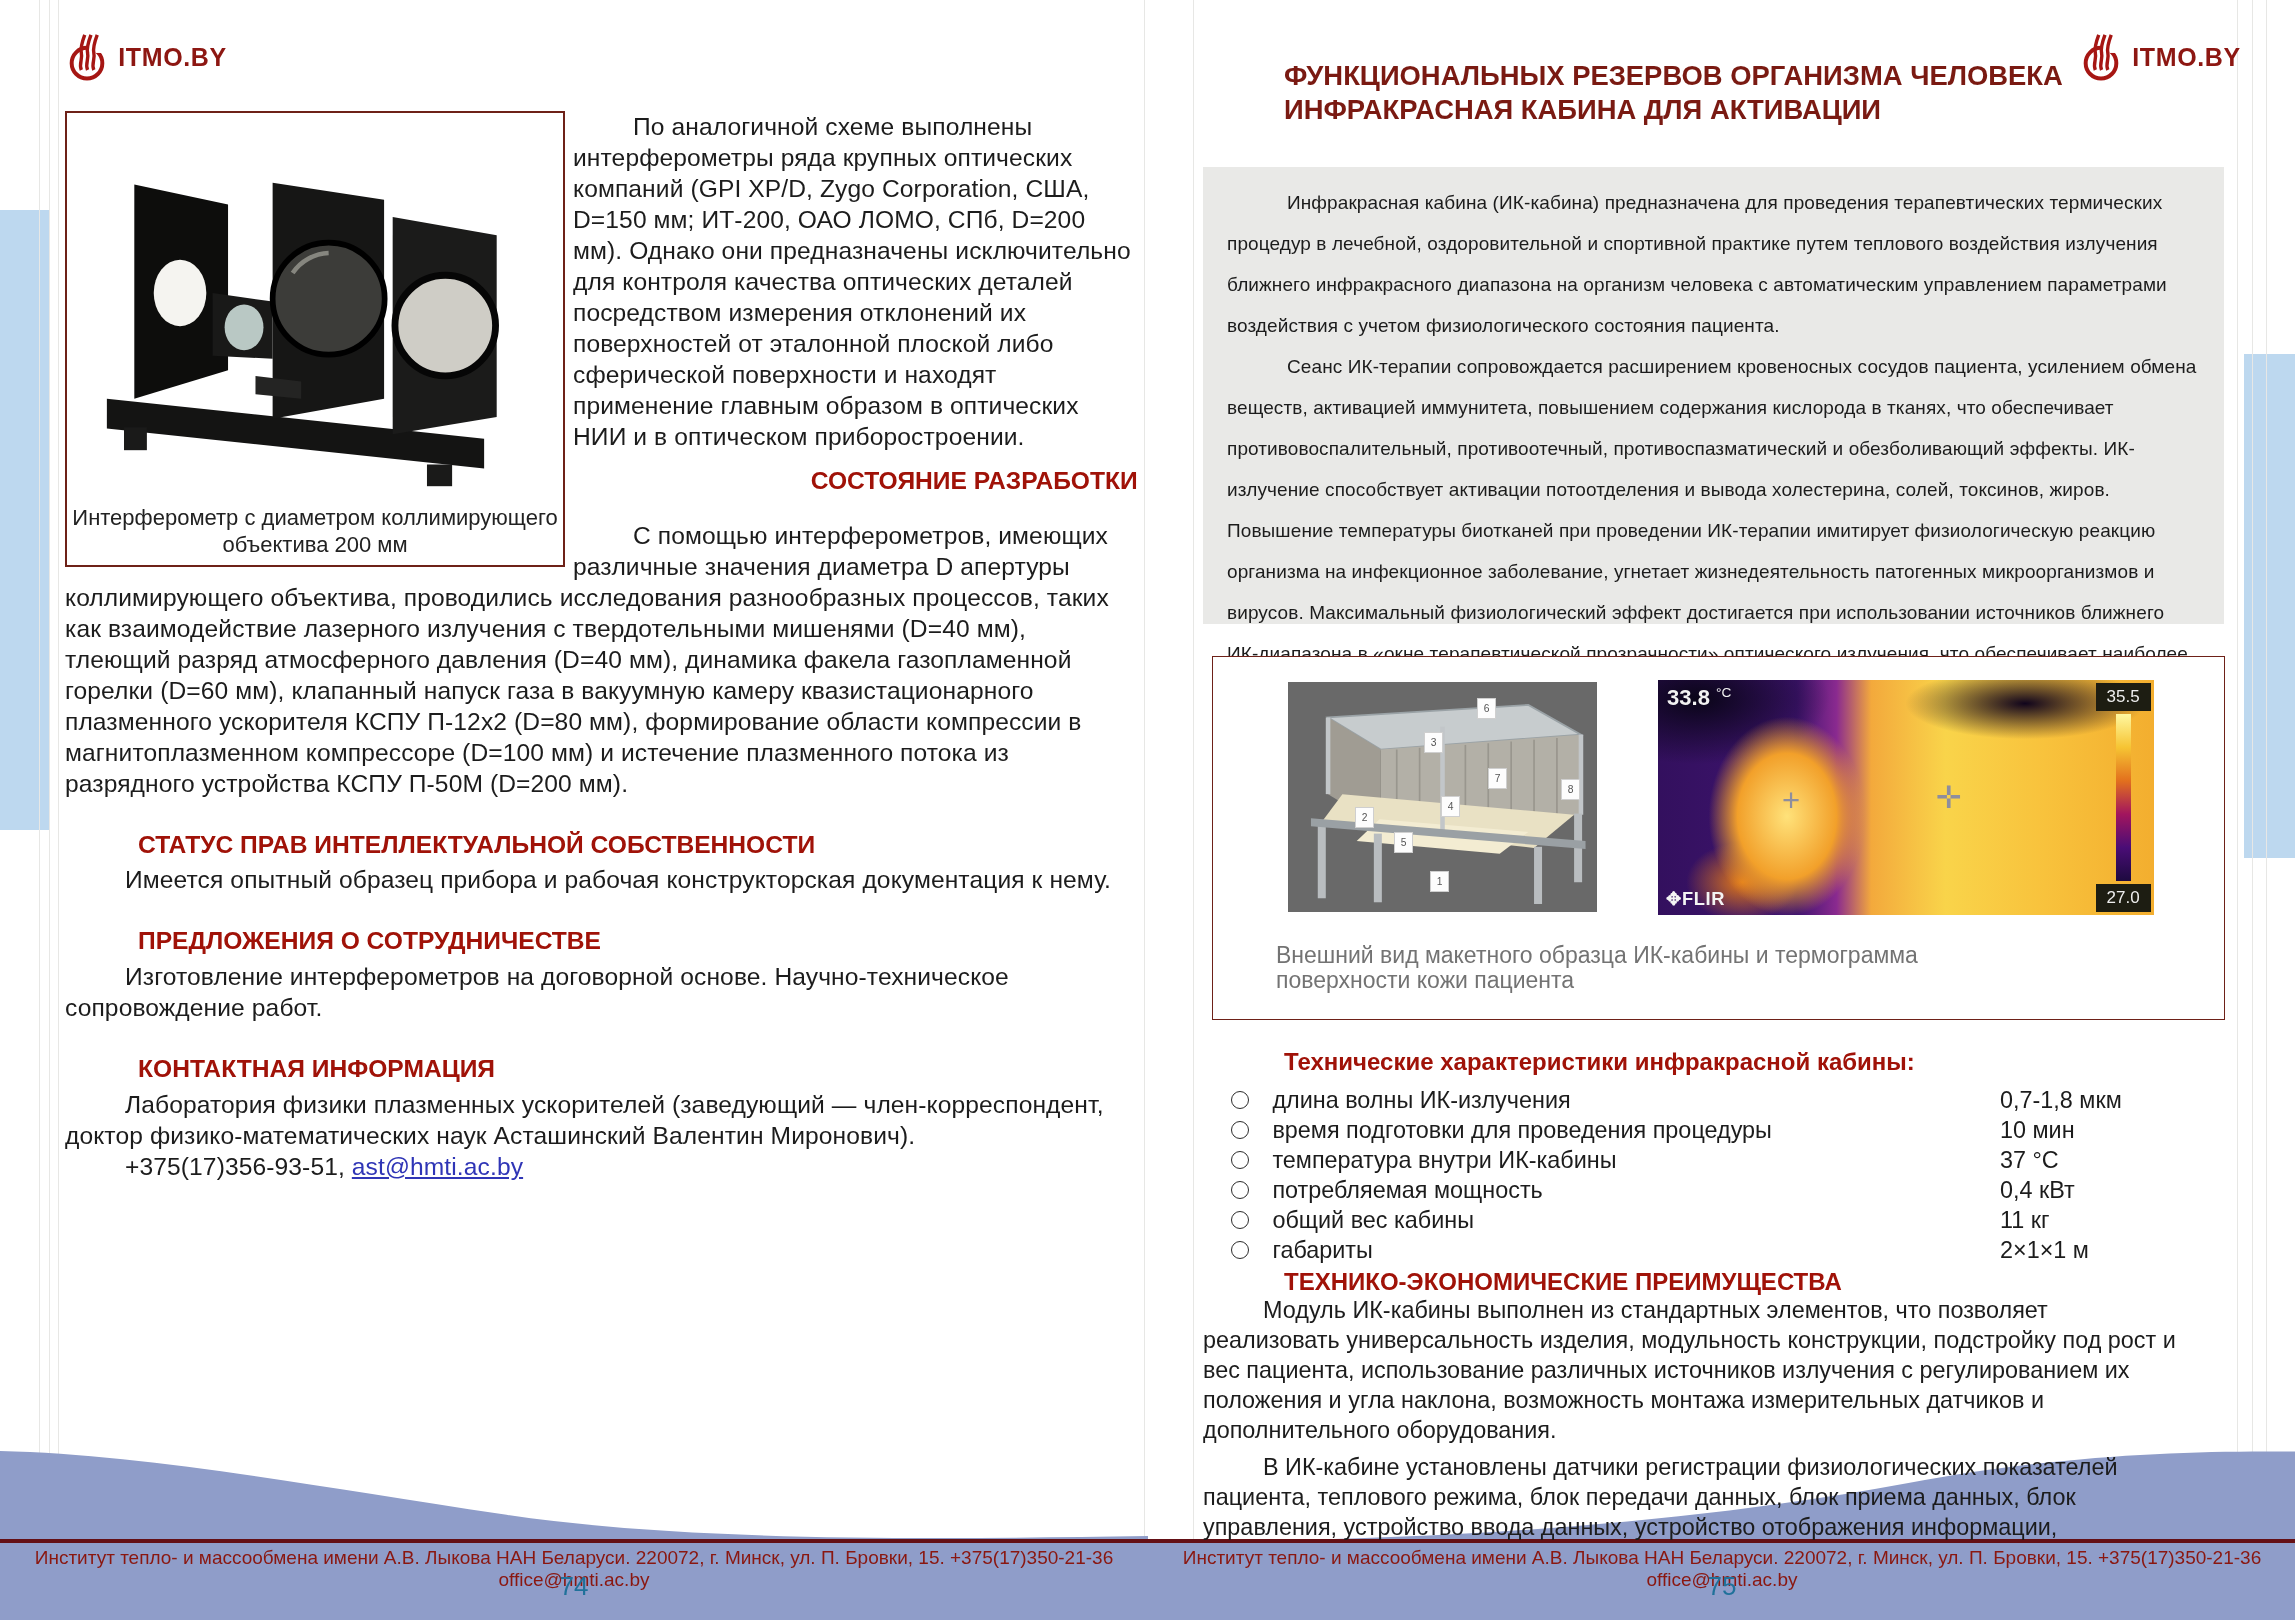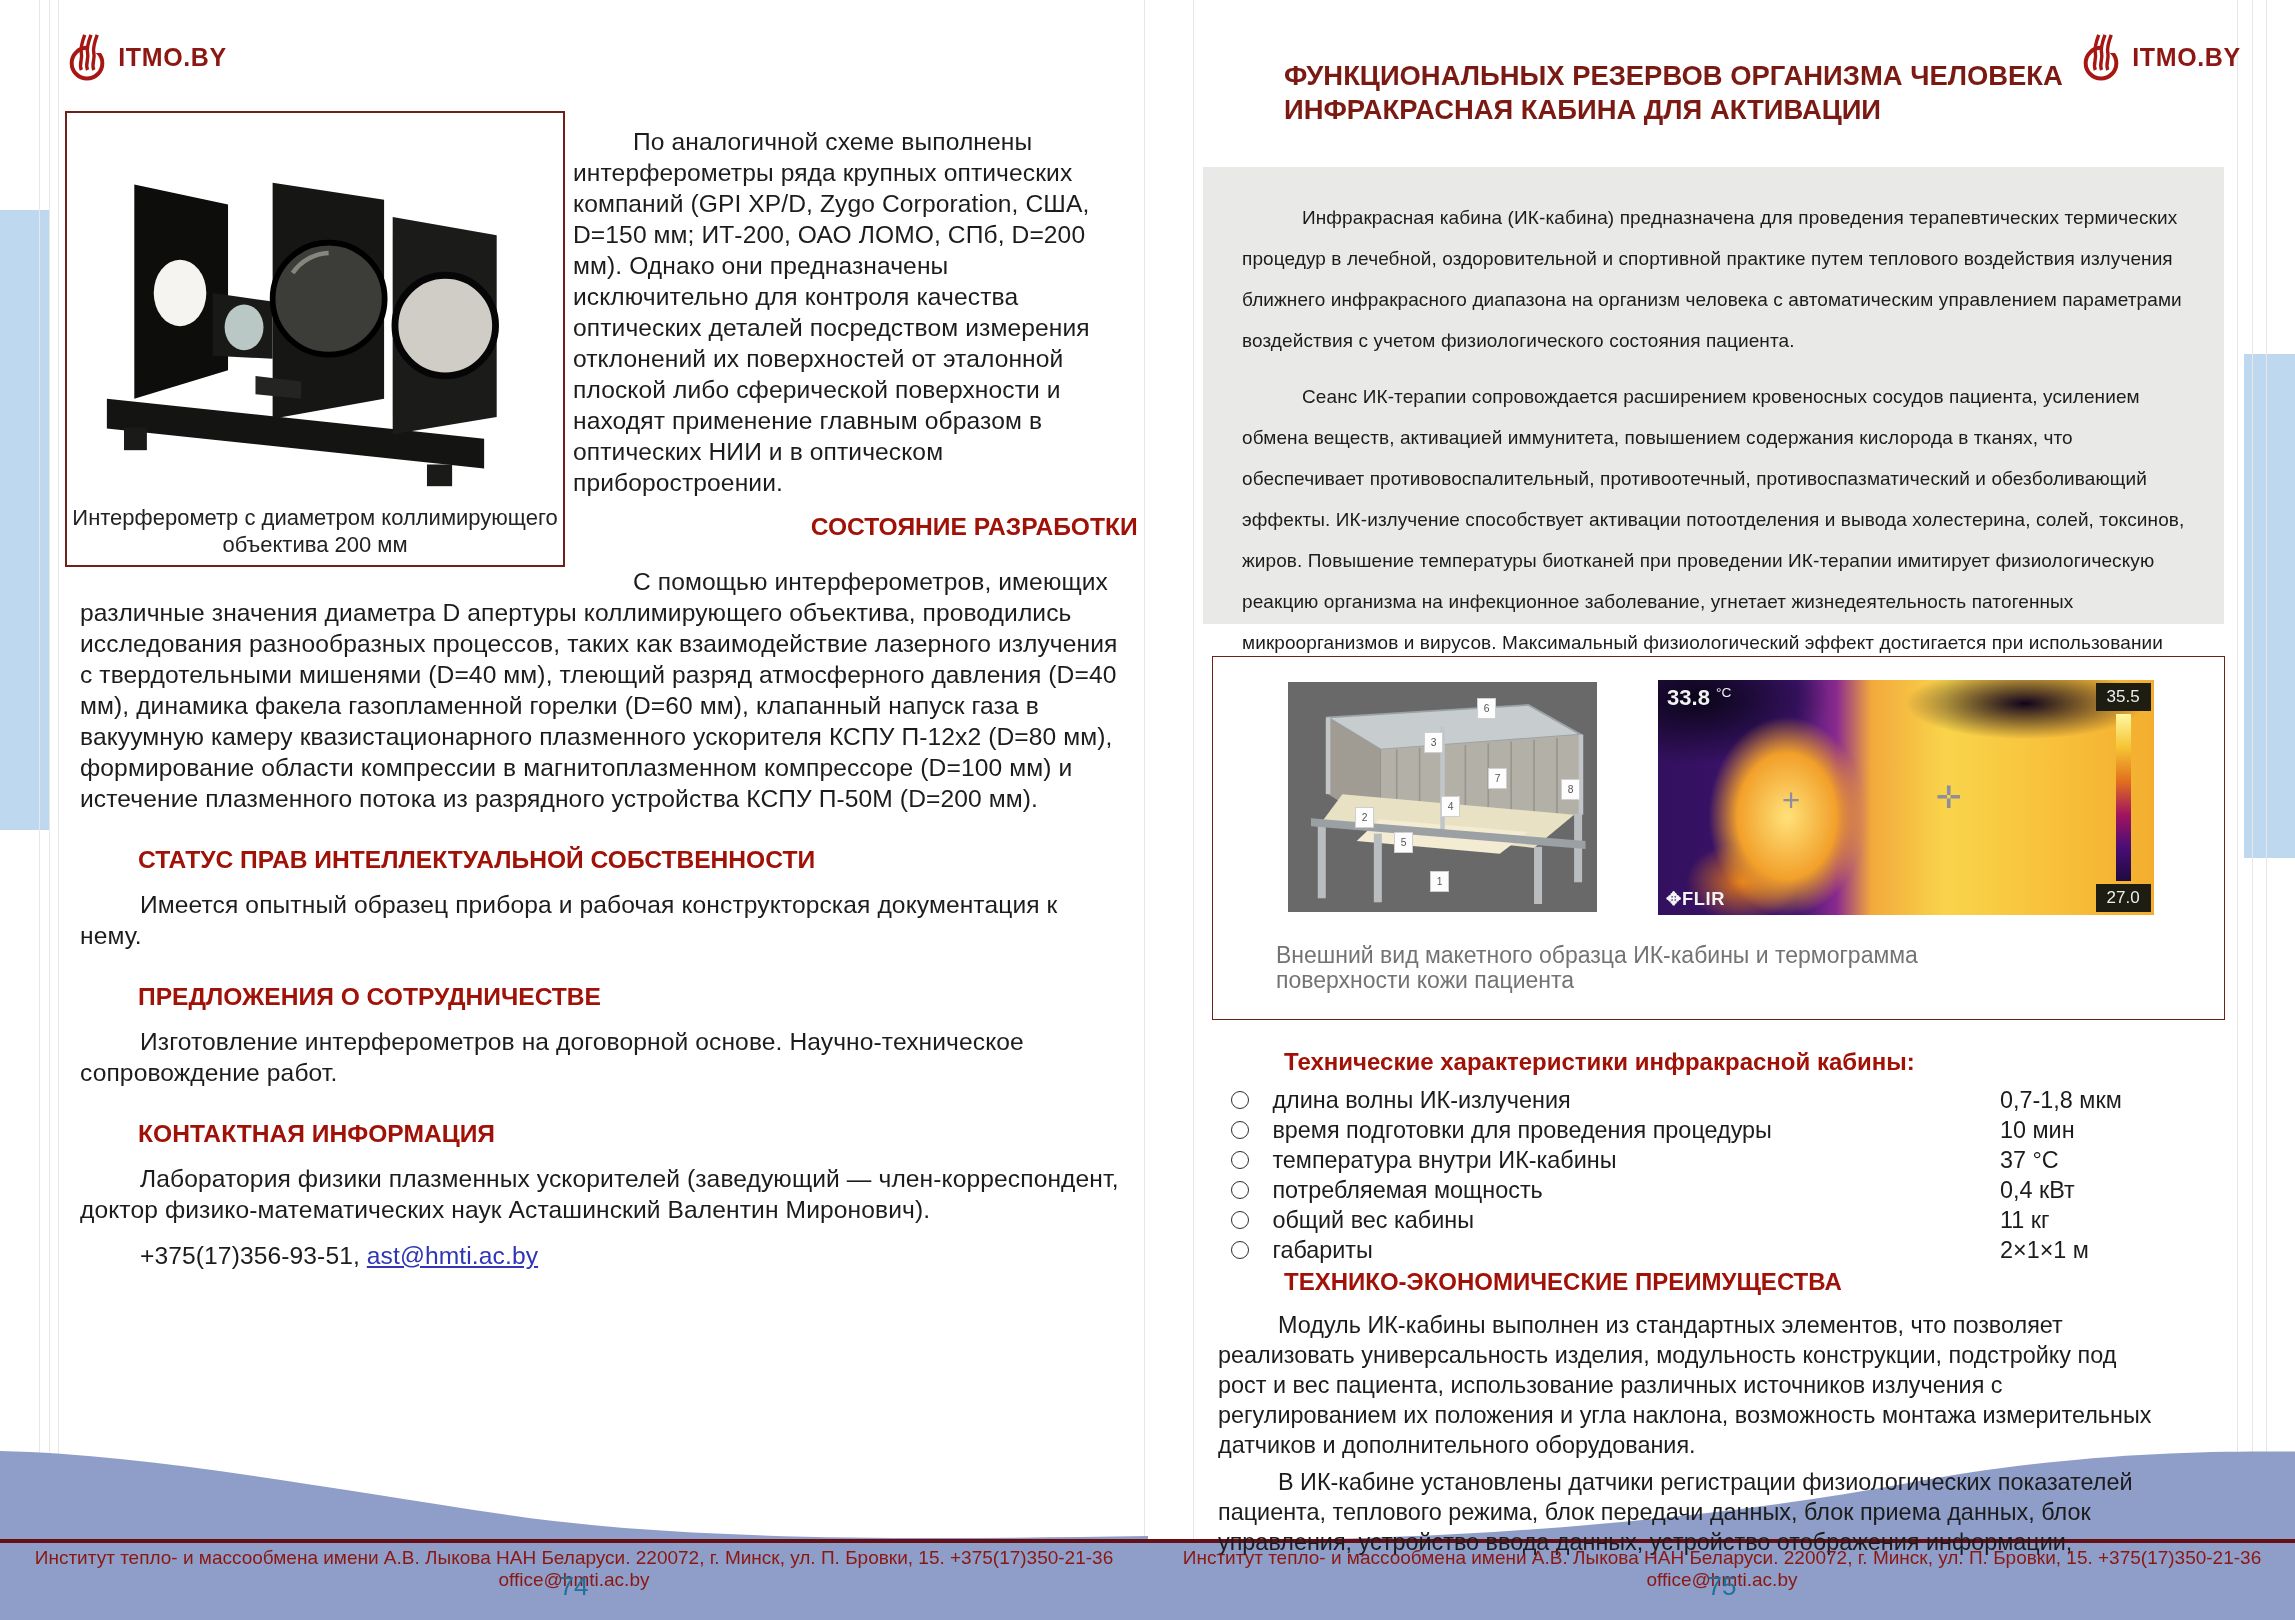--- a/index.html
+++ b/index.html
@@ -11,21 +11,21 @@
   .hairline{position:absolute;top:0;bottom:0;width:1.1px;background:#e7e7e5;z-index:2;}
   
   .page{position:absolute;top:0;width:1148px;height:1246px;z-index:4;}
   .page.left{left:0;}
   .page.right{left:1148px;}
   
   .logo{position:absolute;display:flex;align-items:center;gap:10.3px;z-index:6;}
   .logo .word{font-size:25px;font-weight:bold;color:#8d1712;letter-spacing:0.6px;}
   
   .h-red{color:#a01208;font-weight:bold;font-size:24.6px;}
-  p{margin:15px;}
+  p{margin:0;}
   .body-txt{font-size:24.6px;line-height:31px;letter-spacing:0.1px;}
   .indent{text-indent:60px;}
   
   .lp-content{position:absolute;left:0;top:0;width:1148px;padding:111px 10.3px 0 65px;box-sizing:border-box;z-index:6;}
   .photo-frame{float:left;width:500px;height:456px;border:2.3px solid #6e2118;background:#fff;
                margin:0 8px 12.6px 0;box-sizing:border-box;position:relative;}
   .photo-frame svg{display:block;margin:17px auto 0 auto;}
   .photo-frame figcaption{font-size:22px;line-height:27.4px;text-align:center;color:#222;margin-top:8px;}
   .h-center{text-align:right;margin-top:15px;}
   .sec{margin:32px 0 5.7px 73px;}

